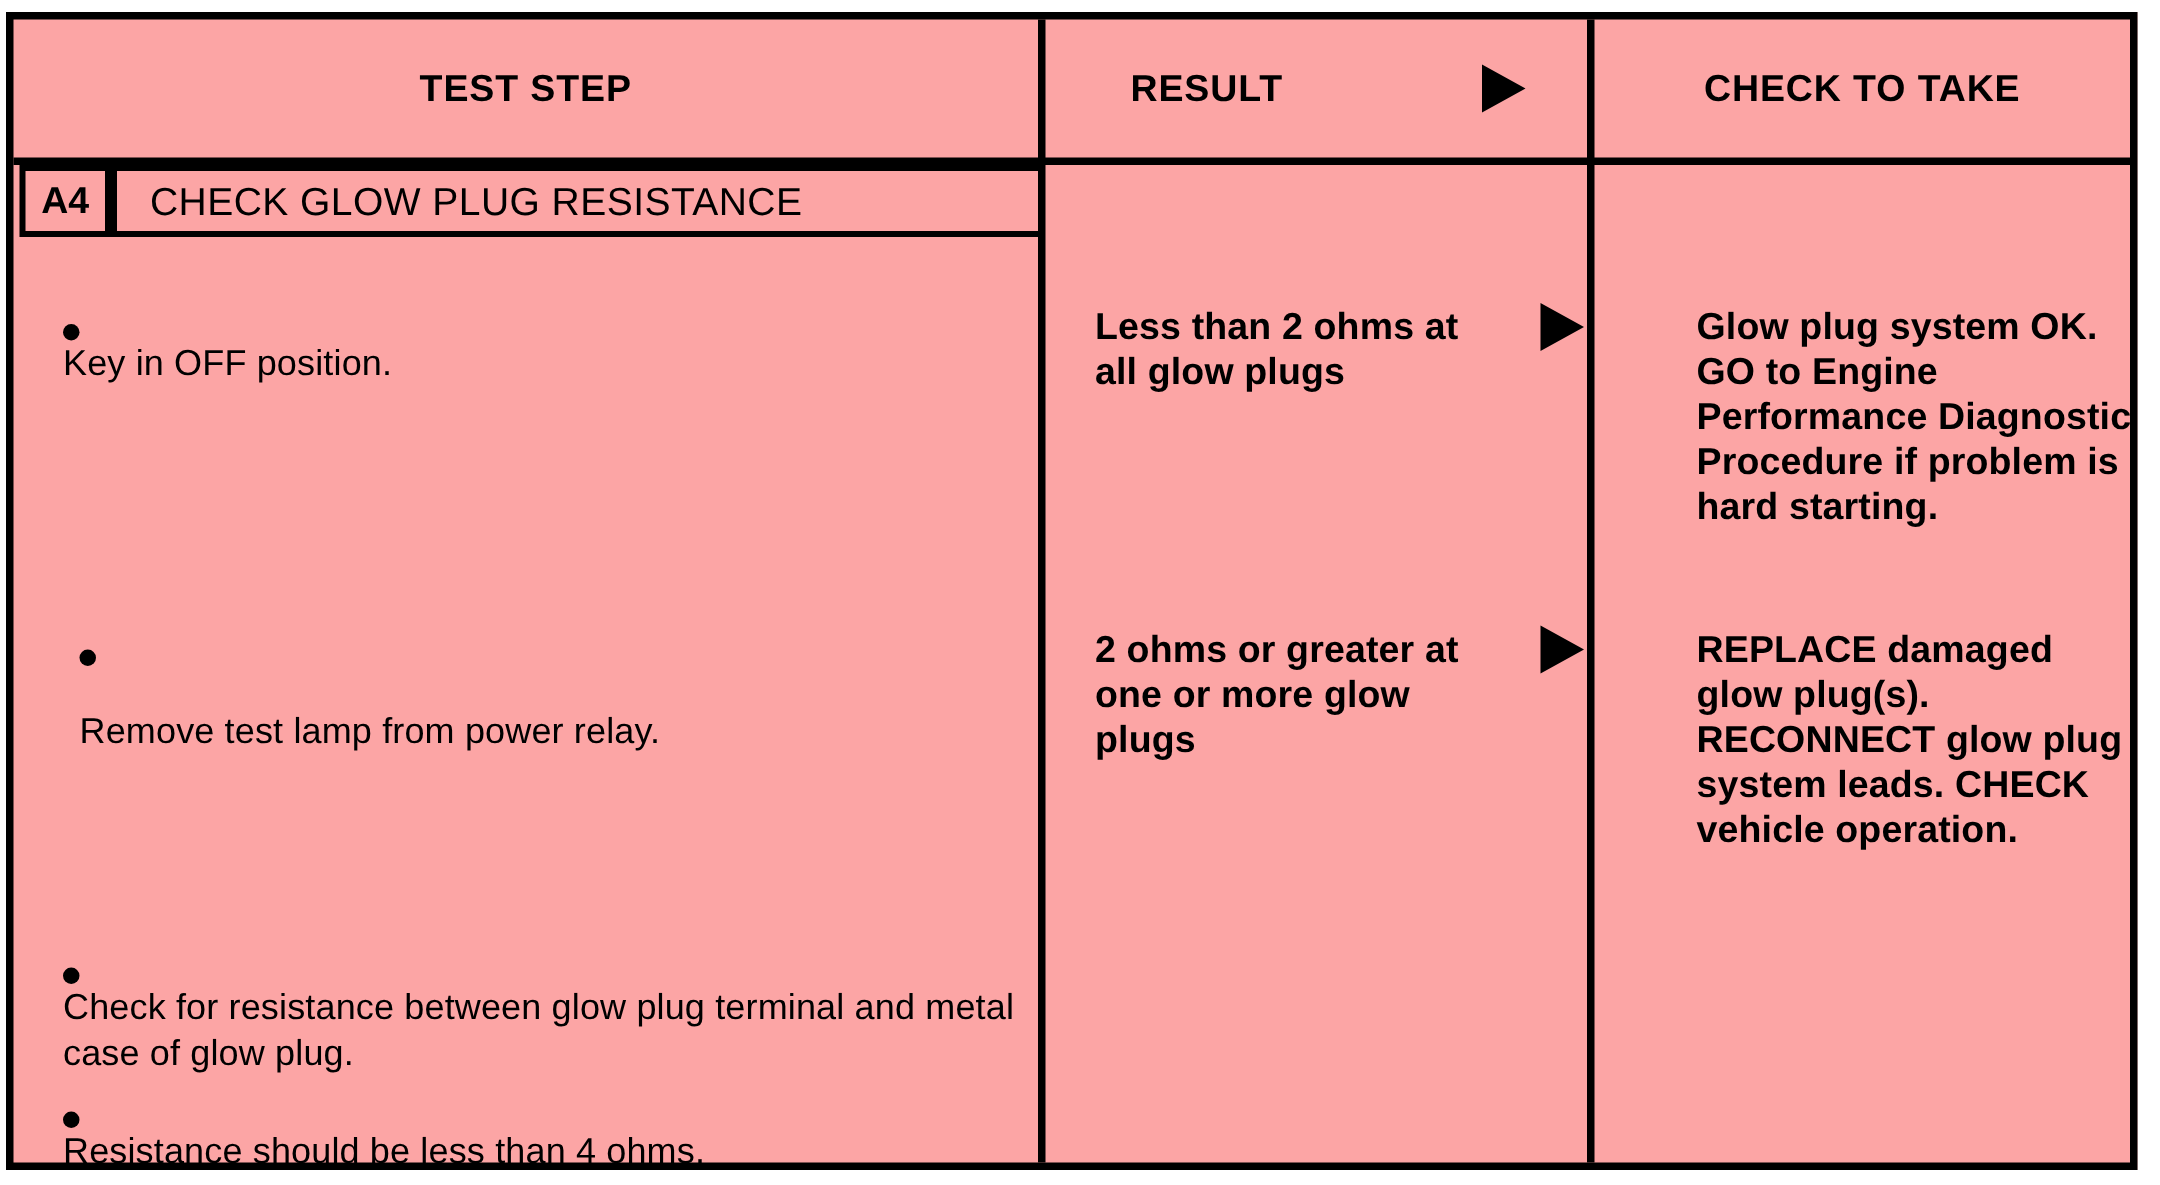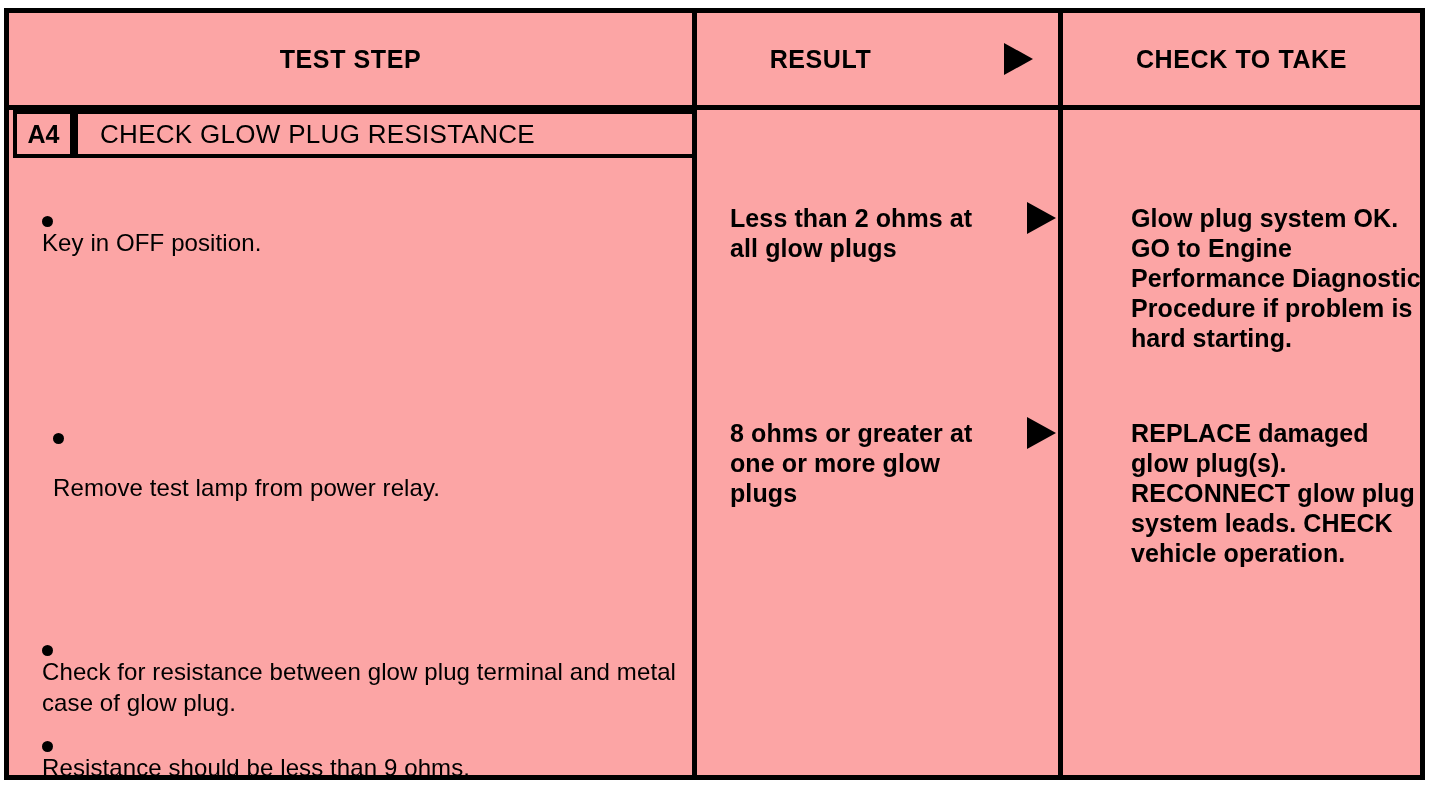--- a/index.html
+++ b/index.html
@@ -65,21 +65,21 @@
     top: 0;
     height: 92px;
     display: flex;
     align-items: center;
     justify-content: center;
     font-weight: bold;
     font-size: 25px;
     letter-spacing: 0.6px;
   }
   .hdr-teststep { left: 0; width: 683px; }
-  .hdr-result   { left: 663px; width: 361px; }
+  .hdr-result   { left: 647px; width: 361px; }
   .hdr-action   { left: 1054px; width: 357px; }
 
   .hdr-result-inner {
     position: relative;
     width: 100%;
     height: 100%;
     display: flex;
     align-items: center;
     justify-content: center;
   }
@@ -252,27 +252,27 @@
       <div class="bullet b2">
         <span class="dot"></span>
         <span class="btext">Remove test lamp from power relay.</span>
       </div>
       <div class="bullet b3">
         <span class="dot"></span>
         <span class="btext">Check for resistance between glow plug terminal and metal case of glow plug.</span>
       </div>
       <div class="bullet b4">
         <span class="dot"></span>
-        <span class="btext">Resistance should be less than 9 ohms.</span>
+        <span class="btext">Resistance should be less than 4 ohms.</span>
       </div>
     </div>
 
     <div class="result-body">
       <div class="result-item res1">Less than 2 ohms at all glow plugs</div>
-      <div class="result-item res2">8 ohms or greater at one or more glow plugs</div>
+      <div class="result-item res2">2 ohms or greater at one or more glow plugs</div>
     </div>
 
     <span class="tri tri-r1"></span>
     <span class="tri tri-r2"></span>
 
     <div class="action-body">
       <div class="action-item act2">REPLACE damaged glow plug(s). RECONNECT glow plug system leads. CHECK vehicle operation.</div>
       <div class="action-item act1">Glow plug system OK. GO to Engine Performance Diagnostic Procedure if problem is hard starting.</div>
     </div>
 

